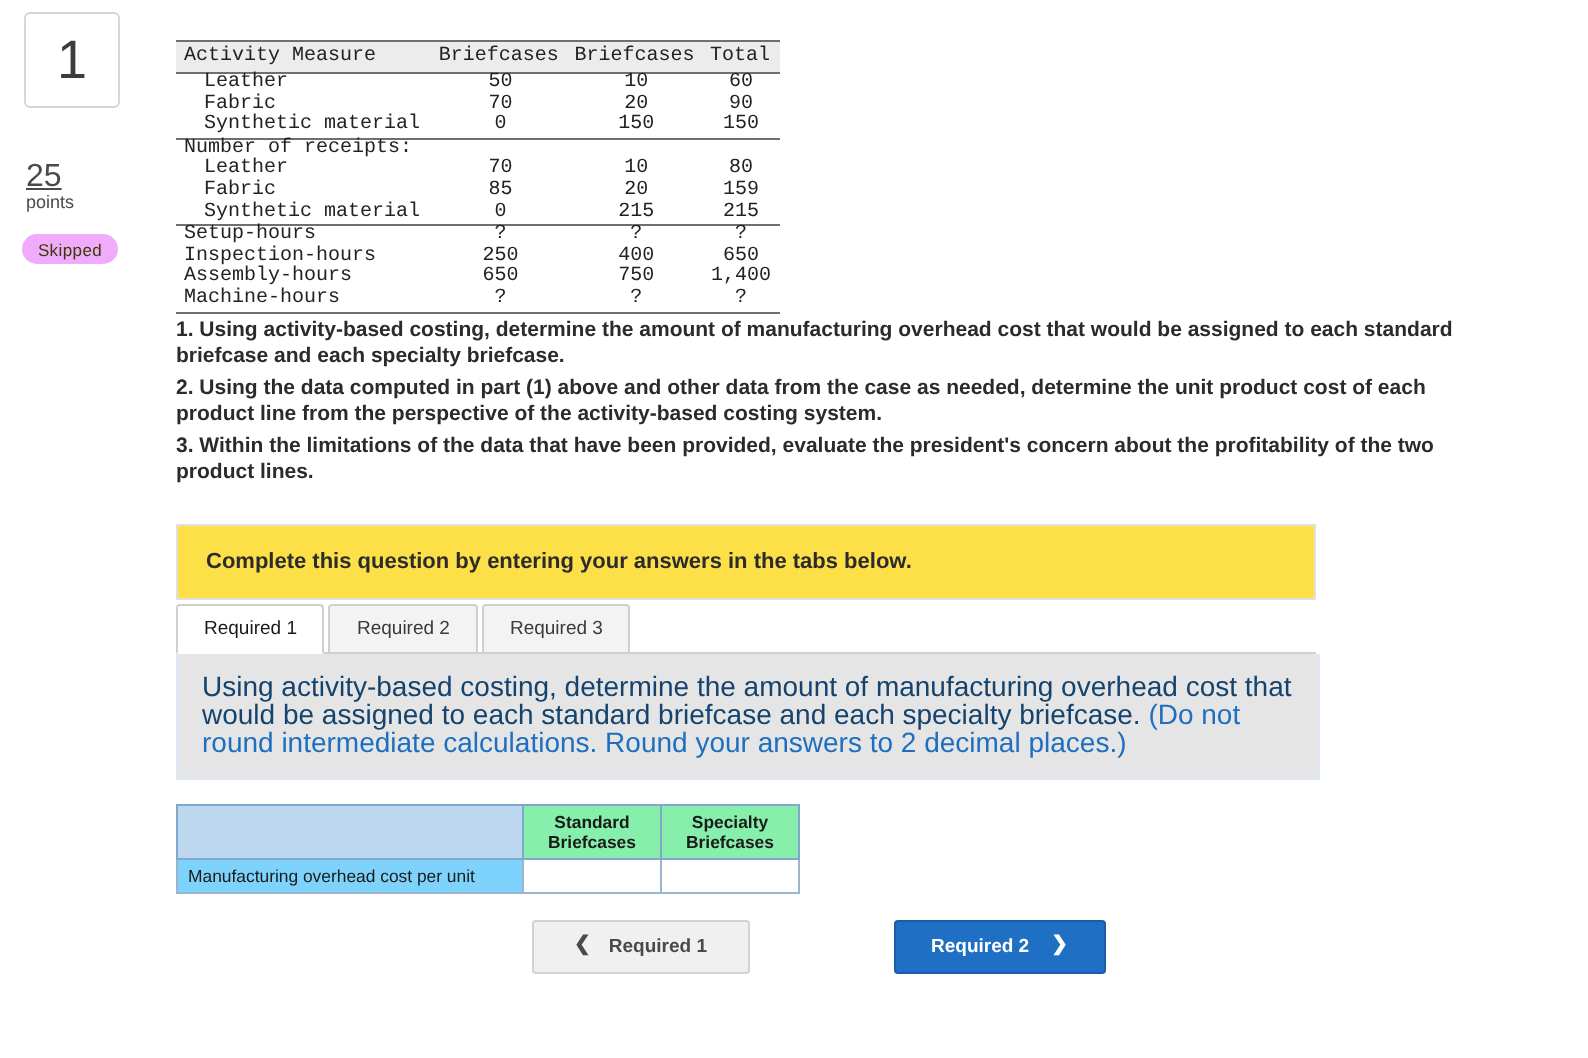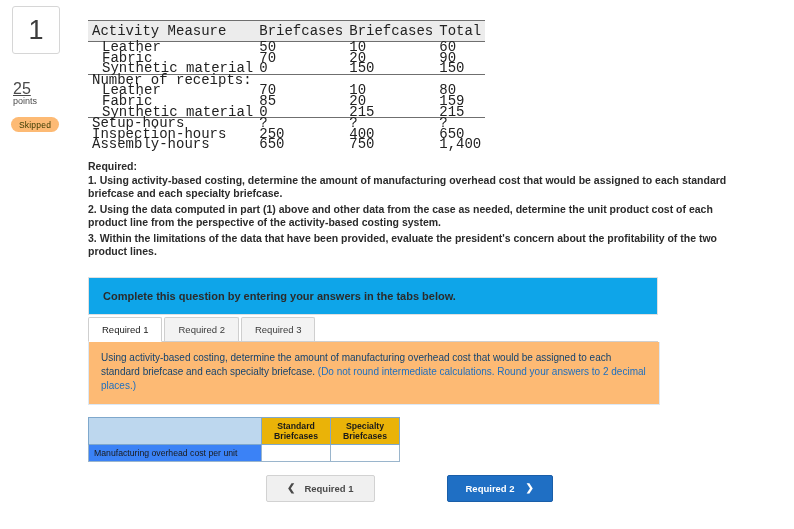--- a/index.html
+++ b/index.html
@@ -53,21 +53,21 @@
     margin-left: 5px;
     font-size: 9px;
     color: #4a4a4a;
     line-height: 12px;
   }
   .skipped-pill {
     margin-top: 10px;
     margin-left: 3px;
     width: 48px;
     height: 15px;
-    background: #fdba74;
+    background: #f0abfc;
     border-radius: 8px;
     display: flex;
     align-items: center;
     justify-content: center;
     font-size: 8.5px;
     color: #3a3a00;
     letter-spacing: .2px;
   }
 
   
@@ -75,38 +75,38 @@
     position: absolute;
     left: 88px;
     top: 0;
     width: 700px;
   }
 
   
   table.data {
     border-collapse: collapse;
     font-family: "Liberation Mono", monospace;
-    font-size: 14px;
+    font-size: 10px;
     color: #222;
     margin-top: 20px;
     width: 302px;
   }
   table.data th {
     font-weight: normal;
     border-bottom: 1px solid #6f6f6f;
     border-top: 1px solid #6f6f6f;
     padding: 2px 4px 2px 2px;
     background: #ececec;
     text-align: left;
     white-space: nowrap;
   }
   table.data th.lbl { text-align: left; padding-left: 4px; }
   table.data td {
     padding: 0px 4px 0px 2px;
-    text-align: left;
+    text-align: center;
     line-height: 10.6px;
     white-space: nowrap;
   }
   table.data td.lbl { text-align: left; padding-left: 4px; }
   table.data td.lbl.ind { padding-left: 14px; }
   table.data tr.lastrow td { border-bottom: 1px solid #6f6f6f; }
 
   
   .req-head {
     margin-top: 10px;
@@ -122,21 +122,21 @@
     max-width: 640px;
     font-weight: bold;
   }
 
   
   .answer-card {
     margin-top: 18px;
     width: 570px;
   }
   .card-head {
-    background: #0ea5e9;
+    background: #fde047;
     border: 1px solid #e0e0e0;
     padding: 12px 14px;
     font-size: 11px;
     font-weight: bold;
     color: #2b2b2b;
   }
   .tabs {
     display: flex;
     margin-top: 0;
     border-bottom: 1px solid #cfcfcf;
@@ -155,58 +155,58 @@
     border-radius: 2px 2px 0 0;
     line-height: 12px;
   }
   .tab.active {
     background: #ffffff;
     border-bottom: 1px solid #ffffff;
     margin-bottom: -1px;
     color: #1a1a1a;
   }
   .instr {
-    background: #fdba74;
+    background: #e5e5e5;
     border: 1px solid #dce8f5;
     border-top: none;
     padding: 9px 12px 11px 12px;
-    font-size: 10px;
+    font-size: 14px;
     line-height: 14px;
     color: #14436e;
     width: 546px;
   }
   .instr .note { color: #1e6fbf; }
 
   
   table.entry {
     border-collapse: collapse;
     margin-top: 12px;
     font-size: 9px;
     color: #1a1a1a;
   }
   table.entry th {
-    background: #eab308;
+    background: #86efac;
     border: 1px solid #7fa8cc;
     font-weight: bold;
     font-size: 8.7px;
     line-height: 10px;
     padding: 3px 6px;
     width: 56px;
     text-align: center;
     color: #1a1a1a;
   }
   table.entry th.blank {
     background: #bdd7ee;
     width: 160px;
   }
   table.entry td.rowlabel {
     border: 1px solid #9ab5cc;
     padding: 3px 5px;
     font-size: 8.7px;
-    background: #3b82f6;
+    background: #7dd3fc;
     white-space: nowrap;
   }
   table.entry td.cell {
     border: 1px solid #9ab5cc;
     background: #ffffff;
     padding: 0;
   }
   table.entry td.cell input {
     border: none;
     outline: none;
@@ -332,24 +332,29 @@
         <td>250</td>
         <td>400</td>
         <td>650</td>
       </tr>
       <tr>
         <td class="lbl">Assembly-hours</td>
         <td>650</td>
         <td>750</td>
         <td>1,400</td>
       </tr>
+      <tr class="lastrow">
+        <td class="lbl">Machine-hours</td>
+        <td>?</td>
+        <td>?</td>
+        <td>?</td>
+      </tr>
     </tbody>
   </table>
 
-  <div class="req-head">Required:</div>
   <div class="req-item">1. Using activity-based costing, determine the amount of manufacturing overhead cost that would be assigned to each standard briefcase and each specialty briefcase.</div>
   <div class="req-item">2. Using the data computed in part (1) above and other data from the case as needed, determine the unit product cost of each product line from the perspective of the activity-based costing system.</div>
   <div class="req-item">3. Within the limitations of the data that have been provided, evaluate the president's concern about the profitability of the two product lines.</div>
 
   <div class="answer-card">
     <div class="card-head">Complete this question by entering your answers in the tabs below.</div>
 
     <div class="tabs">
       <div class="tab active">Required 1</div>
       <div class="tab">Required 2</div>

